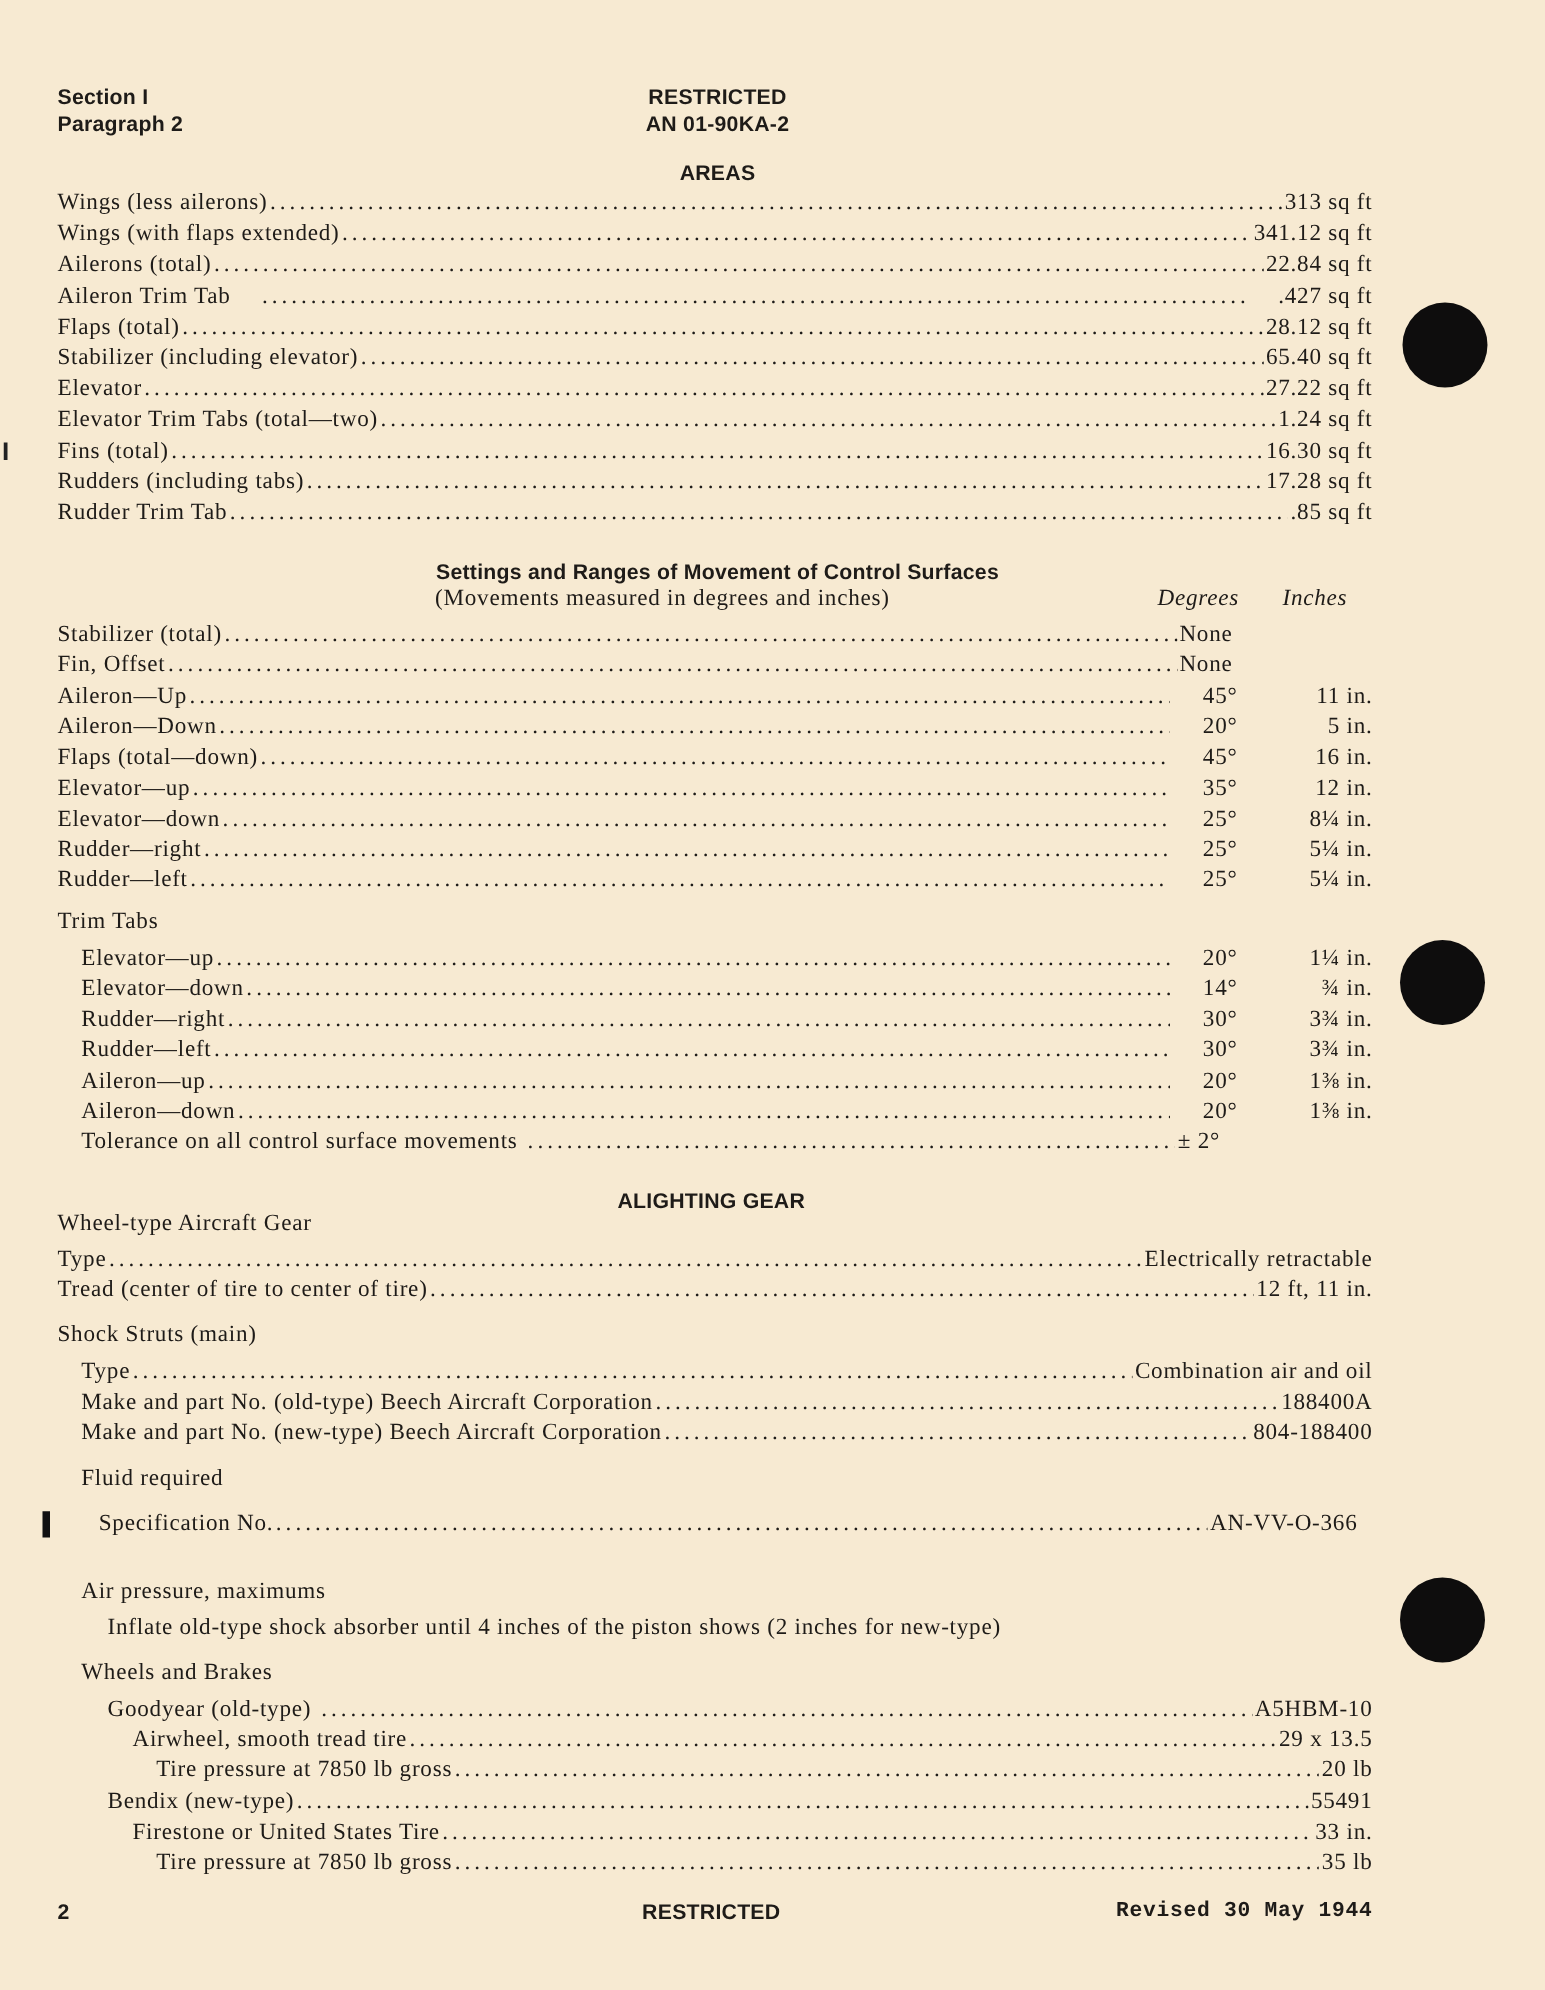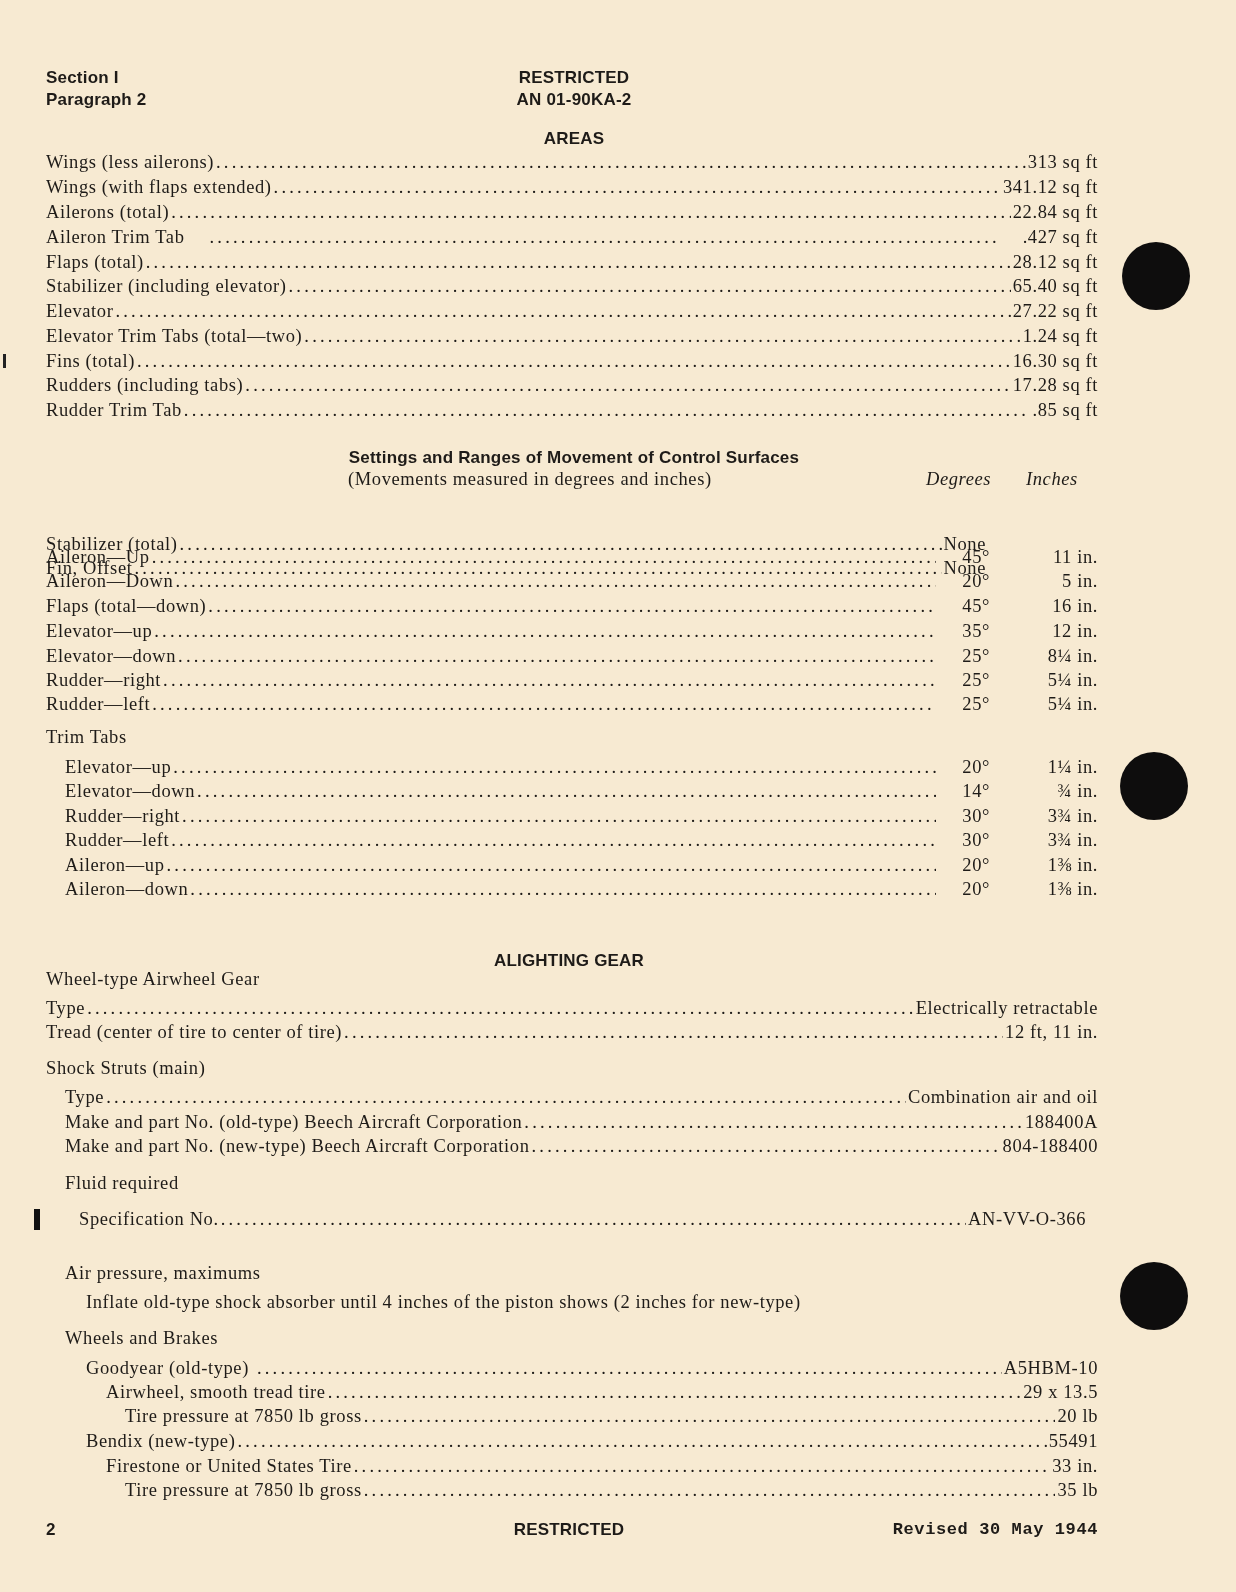--- a/index.html
+++ b/index.html
@@ -25,21 +25,21 @@
   .row .dots {
     flex: 1 1 auto; overflow: hidden; margin: 0 2px;
     letter-spacing: 3.2px;
   }
   .row .dots::after {
     content: "..................................................................................................................................................................................................................";
   }
   .row .val { flex: 0 0 auto; text-align: right; }
   .row .deg { flex: 0 0 auto; width: 44px; text-align: right; }
   .row .inch { flex: 0 0 auto; width: 108px; text-align: right; }
-  .row .degcol { flex: 0 0 auto; text-align: center; margin-top: 36px; }
+  .row .degcol { flex: 0 0 auto; text-align: center; }
   .plain { position: absolute; font-size: 18.5px; letter-spacing: 0.6px; white-space: nowrap; }
   .ital { font-style: italic; }
   .punch { position: absolute; width: 68px; height: 68px; border-radius: 50%; background: #0e0d0d; }
   .bar { position: absolute; left: 34px; top: 1209px; width: 6px; height: 21px; background: #111; }
   .tick { position: absolute; left: 3px; top: 354px; width: 3px; height: 14px; background: #222; }
   .footer { position: absolute; top: 1520px; font-size: 17px; }
 </style>
 </head>
 <body>
 
@@ -202,23 +202,28 @@
       <span class="dots" style="margin-right:10px"></span>
       <span class="deg">20°</span>
       <span class="inch">1⅜ in.</span>
     </div>
   <div class="row" style="top:879px; left:65px; width:1033px;">
       <span class="lbl">Aileron—down</span>
       <span class="dots" style="margin-right:10px"></span>
       <span class="deg">20°</span>
       <span class="inch">1⅜ in.</span>
     </div>
+  <div class="row" style="top:903px; left:65px; width:911px;">
+      <span class="lbl">Tolerance on all control surface movements</span>
+      <span class="dots" style="margin-left:8px"></span>
+      <span class="degcol">± 2°</span>
+    </div>
 
   <div class="sec-title sans" style="top:951px; width:1138px;">ALIGHTING GEAR</div>
-  <div class="plain" style="left:46px; top:969px;">Wheel-type Airwheel Gear</div>
+  <div class="plain" style="left:46px; top:969px;">Wheel-type Aircraft Gear</div>
 
   <div class="row" style="top:998px;">
       <span class="lbl">Type</span>
       <span class="dots"></span>
       <span class="val">Electrically retractable</span>
     </div>
   <div class="row" style="top:1022px;">
       <span class="lbl">Tread (center of tire to center of tire)</span>
       <span class="dots"></span>
       <span class="val">12 ft, 11 in.</span>

